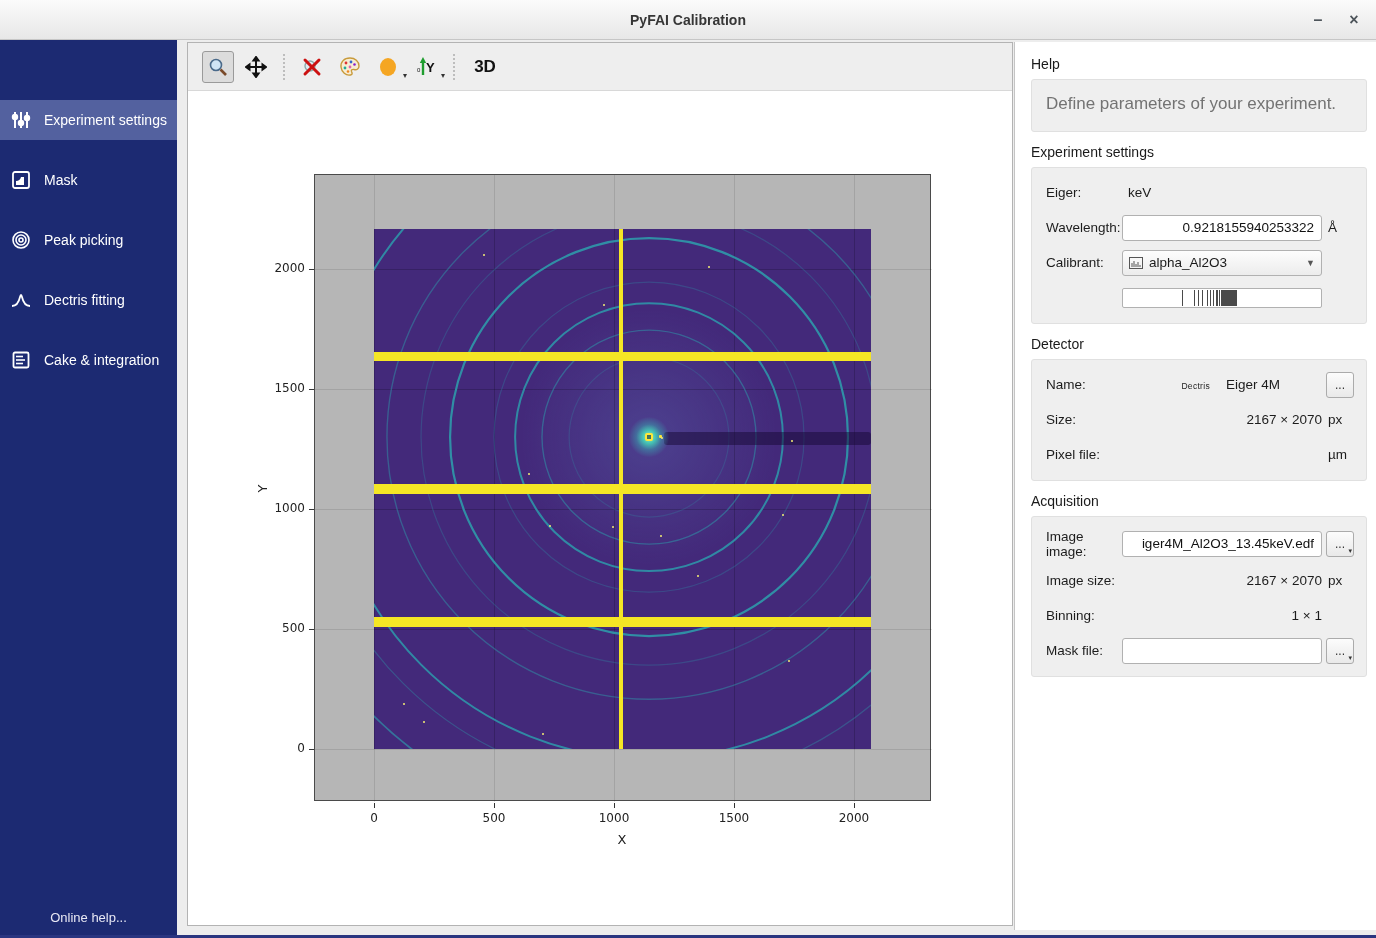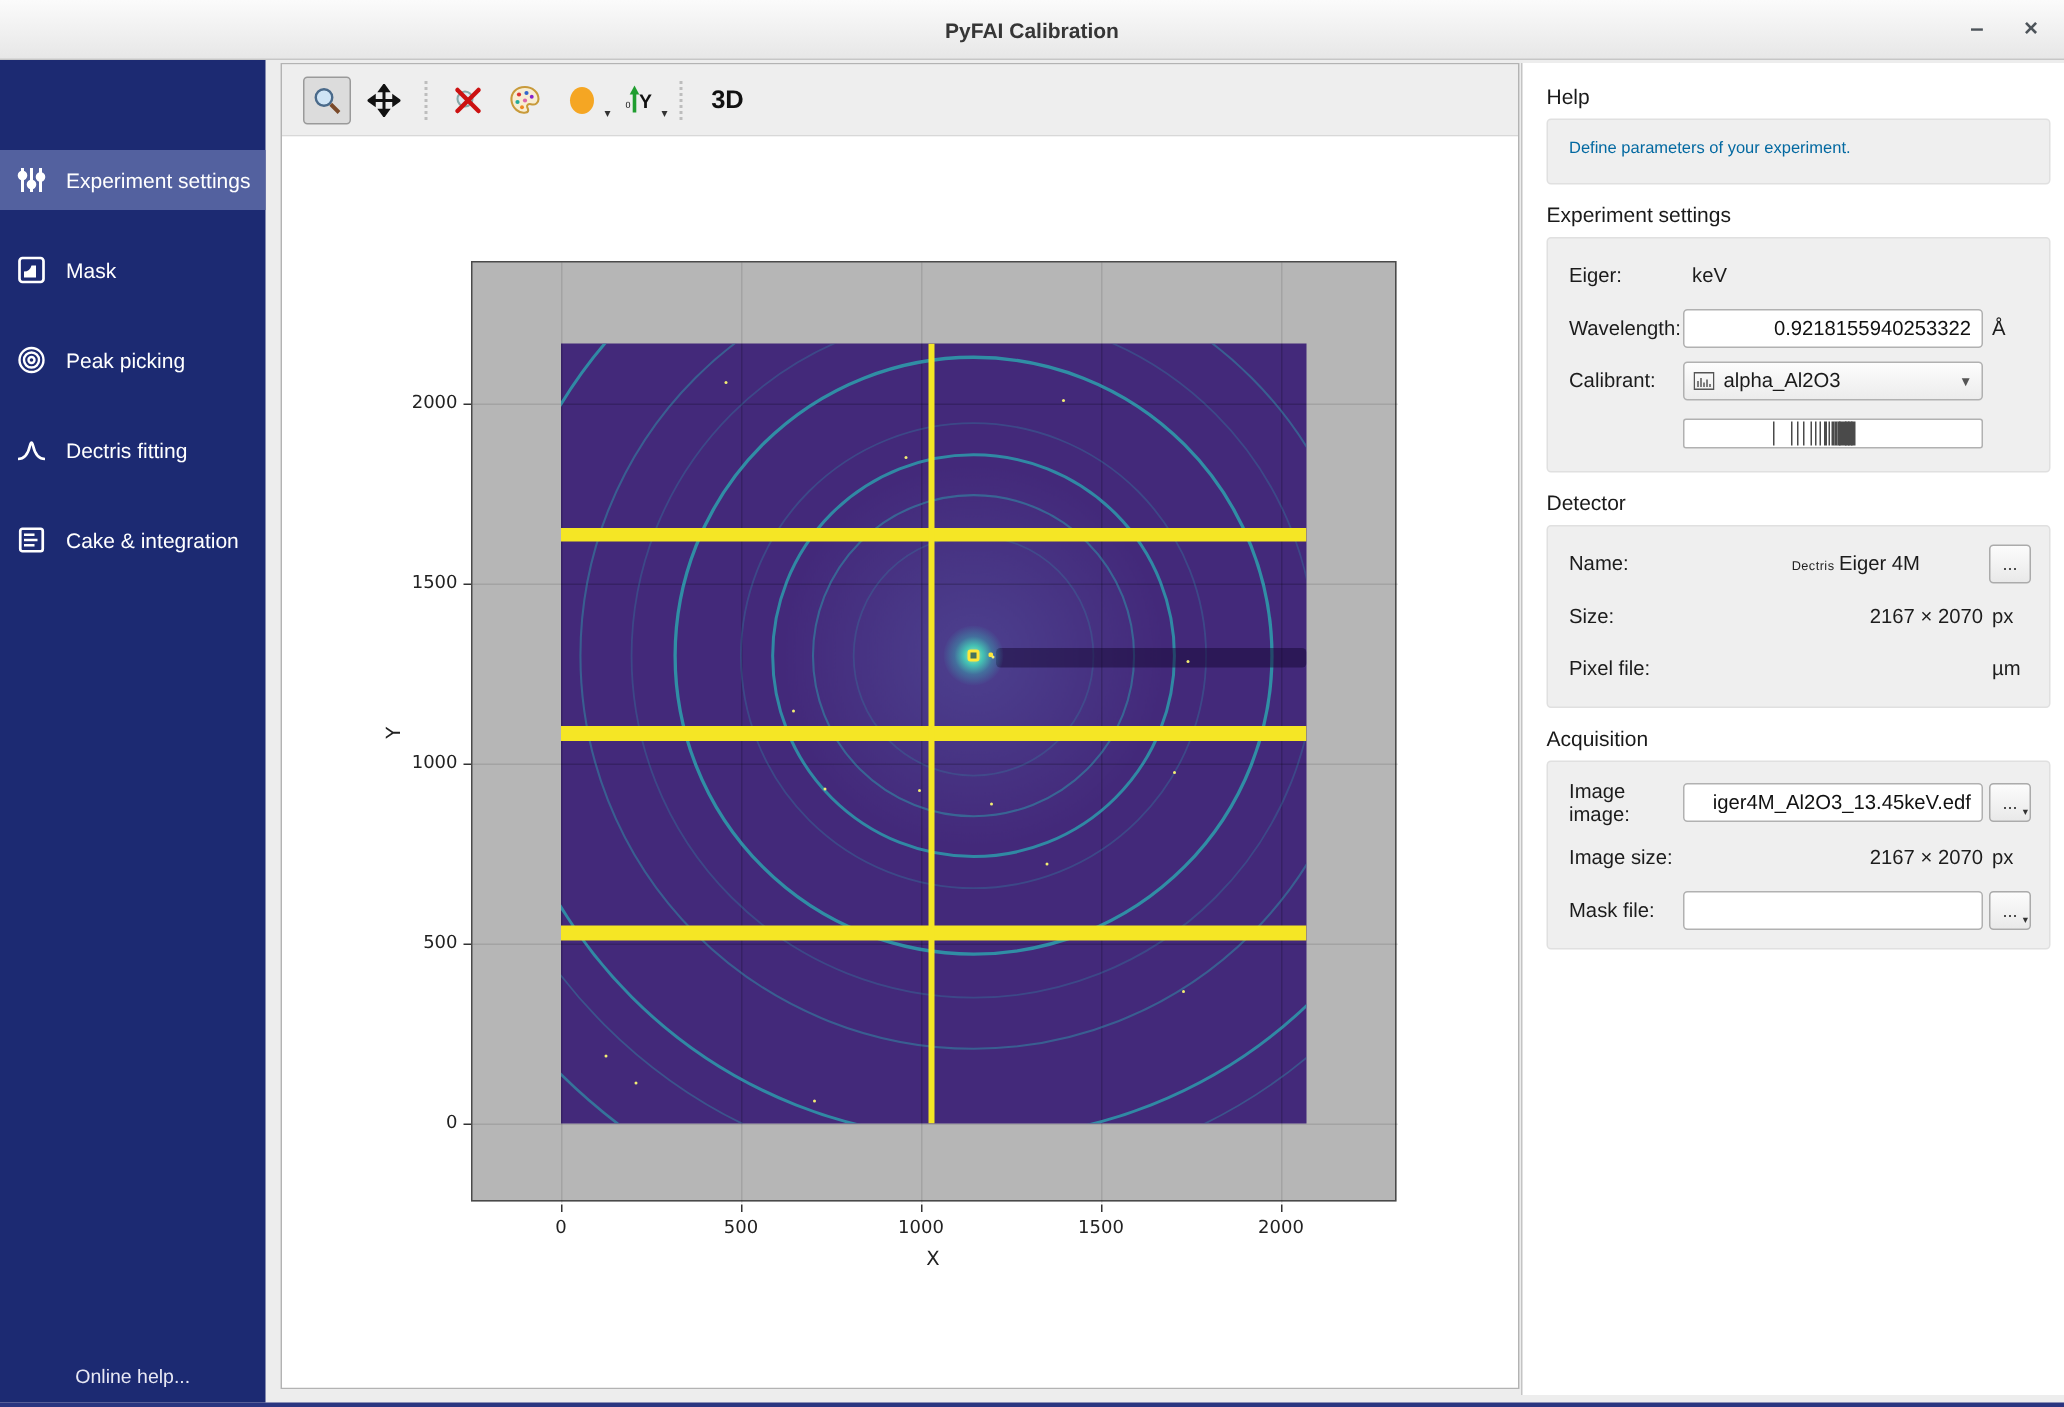--- a/index.html
+++ b/index.html
@@ -77,21 +77,21 @@
   .right-panel {
     position:absolute; left:1014px; top:42px; width:362px; height:888px;
     background:#ffffff; border-left:1px solid #c4c4c4;
     padding:10px 9px 0 16px;
   }
   .section-label { font-size:14px; color:#1a1a1a; margin:4px 0 7px 0; }
   .group-box {
     background:#efefef; border:1px solid #e0e0e0; border-radius:3px;
     padding:12px 12px 12px 14px; margin-bottom:12px;
   }
-  .help-box p { font-size:11px; color:#0369a1; line-height:1.45; margin-bottom:12px; }
+  .help-box p { font-size:17px; color:#737373; line-height:1.45; margin-bottom:12px; }
   .help-box p:last-child { margin-bottom:2px; }
   .form-row {
     display:grid; grid-template-columns:1fr 200px 32px;
     align-items:center; margin-bottom:9px; min-height:26px;
   }
   .form-row:last-child { margin-bottom:0; }
   .form-label { font-size:13.5px; color:#1c1c1c; }
   .unit { font-size:13.5px; color:#1c1c1c; padding-left:6px; }
   input.field {
     width:200px; height:26px; border:1px solid #b1b1b1; border-radius:3px;
@@ -111,21 +111,21 @@
   .barcode .line { position:absolute; top:1px; bottom:1px; background:#4a4a4a; }
   .value-cell { text-align:right; font-size:13.5px; color:#1c1c1c; }
   .mini-btn {
     width:28px; height:26px; margin-left:4px;
     border:1px solid #ababab; border-radius:3px;
     background:linear-gradient(#fcfcfc,#e9e9e9);
     display:flex; align-items:center; justify-content:center;
     font-size:12px; color:#333; position:relative;
   }
   .mini-btn .drop-arrow { right:1px; bottom:1px; font-size:7px; }
-  .brand { font-size:8.5px; letter-spacing:0.3px; color:#222; margin-right:3px; }
+  .brand { font-size:8.5px; letter-spacing:0.3px; color:#222; margin-right:16px; }
   .next-btn {
     position:absolute; left:6px; bottom:12px; width:346px; height:35px;
     border:1px solid #ababab; border-radius:4px;
     background:linear-gradient(#f9f9f9,#e7e7e7);
     display:flex; align-items:center; justify-content:center;
     font-size:14px; color:#111;
   }
   .bottom-strip { position:absolute; left:0; bottom:0; width:1376px; height:3px; background:#2a3580; }
 </style>
 </head>
@@ -434,20 +434,25 @@
           <span>...</span>
           <span class="drop-arrow">▾</span>
         </span>
     </div>
     <div class="form-row">
       <span class="form-label">Image size:</span>
       <span class="value-cell">2167 × 2070</span>
       <span class="unit">px</span>
     </div>
     <div class="form-row">
+      <span class="form-label">Binning:</span>
+      <span class="value-cell">1 × 1</span>
+      <span class="unit"></span>
+    </div>
+    <div class="form-row">
       <span class="form-label">Mask file:</span>
       <input class="field" value="" style="">
       <span class="mini-btn">
           <span>...</span>
           <span class="drop-arrow">▾</span>
         </span>
     </div>
   </div>
 
 </div>

